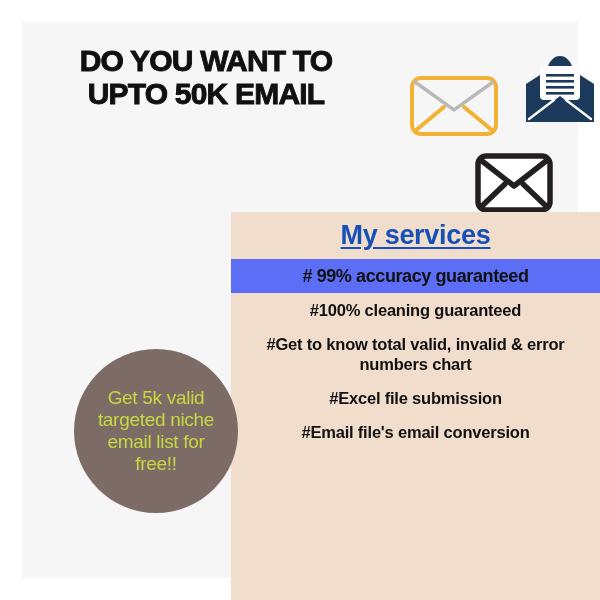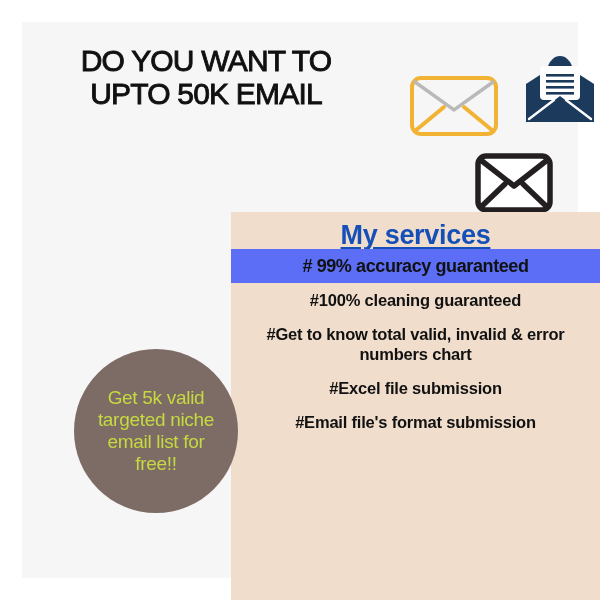--- a/index.html
+++ b/index.html
@@ -9,21 +9,21 @@
     font-family:"Liberation Sans","DejaVu Sans",sans-serif;
   }
   #canvas{
     position:absolute;left:22px;top:22px;width:556px;height:556px;
     background:#f6f6f6;
   }
   
   #headline{
     position:absolute;left:8px;top:22px;width:352px;
     text-align:center;
-    font-weight:400;
+    font-weight:700;
     font-size:30px;
     line-height:33px;
     letter-spacing:-0.8px;
     color:#101010;
     text-transform:uppercase;
     -webkit-text-stroke:0.9px #101010;
   }
   #headline div{white-space:nowrap;}
   
   .env{position:absolute;}
@@ -38,21 +38,21 @@
   #services-title{
     position:absolute;left:0;top:8px;width:369px;
     text-align:center;
     font-size:27px;font-weight:700;
     color:#1550b8;
     text-decoration:underline;
     text-underline-offset:3px;
     letter-spacing:-0.3px;
   }
   #list{
-    position:absolute;left:0;top:37px;width:369px;
+    position:absolute;left:0;top:47px;width:369px;
   }
   .item{
     text-align:center;
     font-weight:700;
     font-size:16.5px;
     line-height:20px;
     color:#111111;
     padding:7px 6px;
     letter-spacing:-0.2px;
   }
@@ -122,21 +122,21 @@
     </svg>
   </div>
 
   <div id="panel">
     <div id="services-title">My services</div>
     <div id="list">
       <div class="item hl"># 99% accuracy guaranteed</div>
       <div class="item">#100% cleaning guaranteed</div>
       <div class="item">#Get to know total valid, invalid &amp; error numbers chart</div>
       <div class="item">#Excel file submission</div>
-      <div class="item">#Email file's format submission</div>
+      <div class="item">#Email file's email conversion</div>
     </div>
   </div>
 
   <div id="badge">
     <div id="badge-text">Get 5k valid targeted niche email list for free!!</div>
   </div>
 
 </div>
 
 </body></html>

